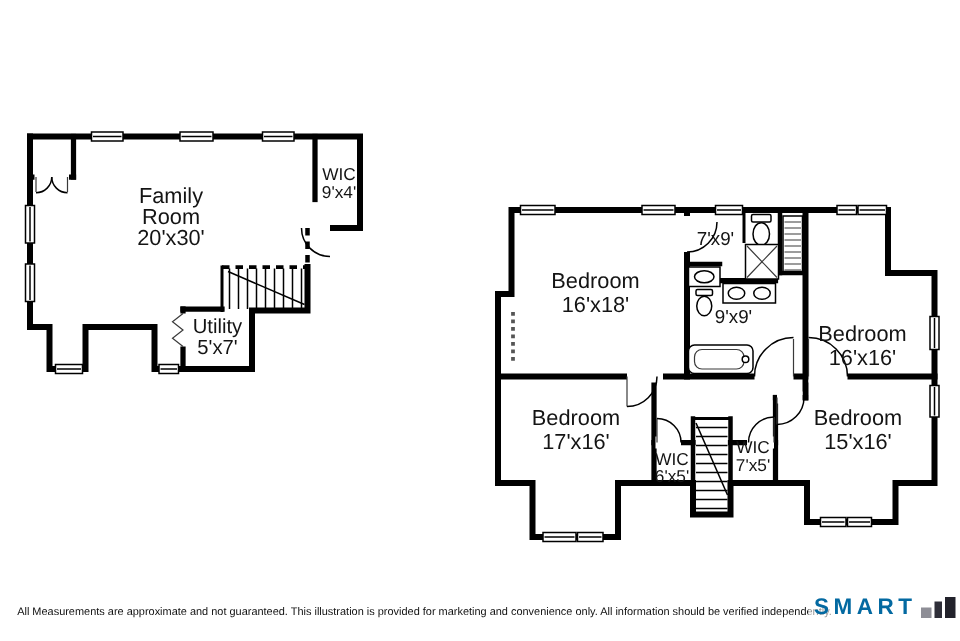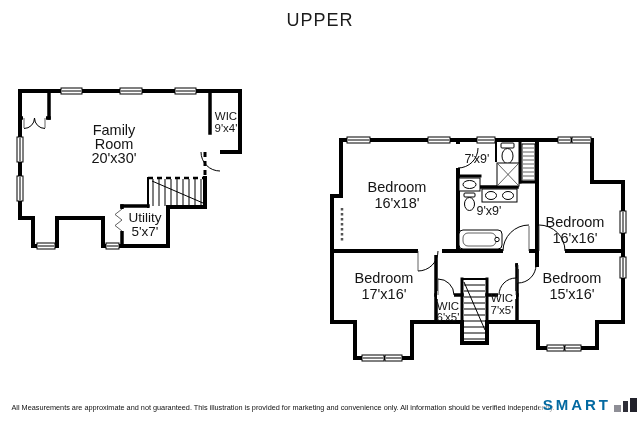--- a/index.html
+++ b/index.html
@@ -35,21 +35,20 @@
   .t14{font-size:14.5px;}
   .t13{font-size:13.5px;}
   .t12{font-size:12.5px;}
   .t11{font-size:11.5px;}
 </style>
 </head>
 <body>
 
 <div class="page">
 
-  <div class="title">UPPER</div>
 
   <svg width="640" height="427" viewBox="0 0 640 427">
 
     <g>
       <g>
         <path class="w4" d="M20,91 H240 V152 H205"></path>
         <path class="w4" d="M205,178 V207 H168 V246 H103 V218 H57 V246 H33 V218 H20 V91"></path>
         <path class="w35" d="M210,91 V133"></path>
         <path class="w35" d="M49,91 V118"></path>
         <path class="w35" d="M20,118 H49"></path>

